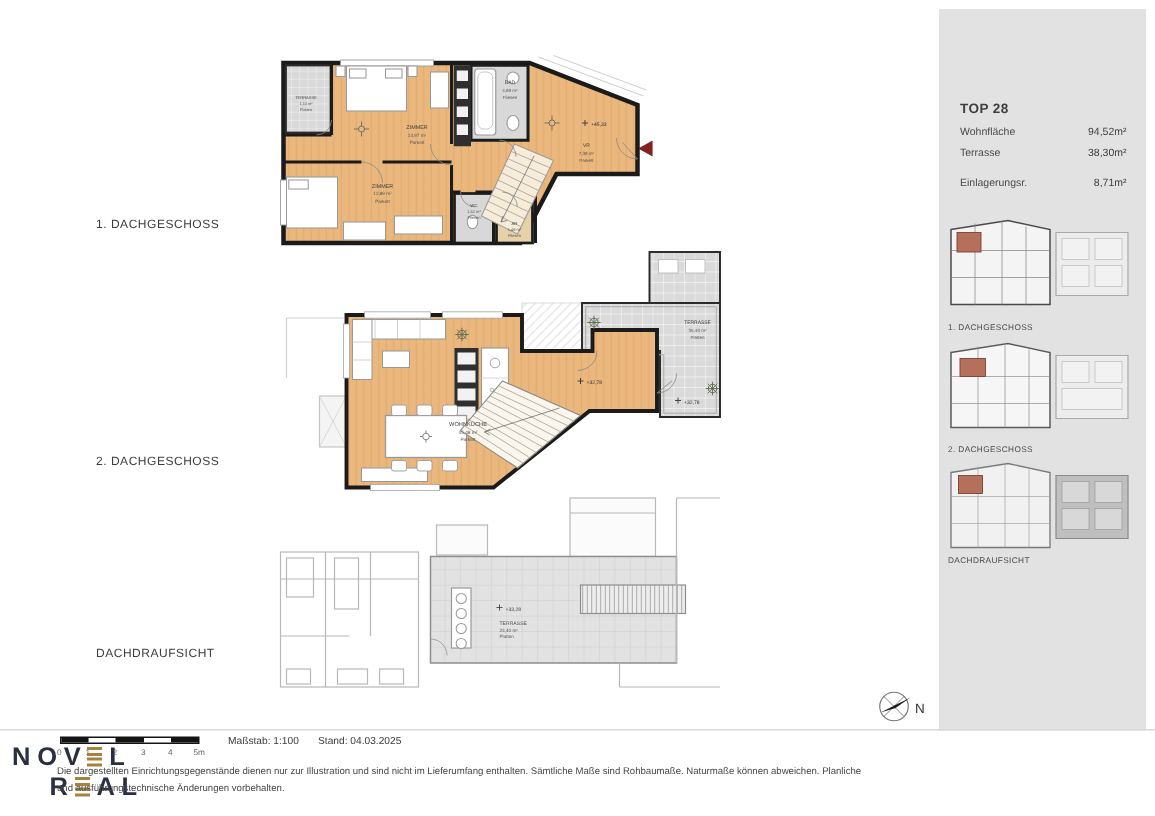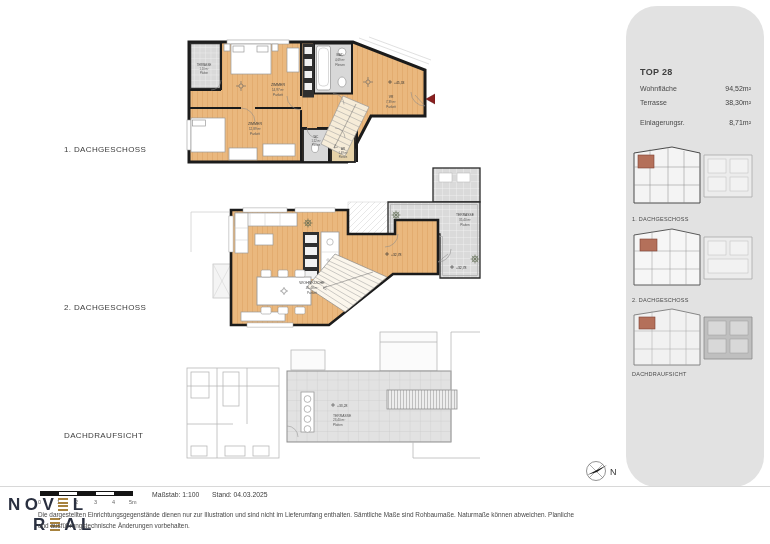--- a/index.html
+++ b/index.html
@@ -6,21 +6,21 @@
   .page{position:relative;width:770px;height:544px;background:#ffffff;overflow:hidden;
         font-family:"Liberation Sans",sans-serif;color:#3a3a3a;}
   svg text{font-family:"Liberation Sans",sans-serif;}
 
   
   .plan{position:absolute;}
   .plan-label{position:absolute;font-size:8px;letter-spacing:.35px;color:#3c3c3c;}
   .pl1{left:64px;top:145px;} .pl2{left:64px;top:303px;} .pl3{left:64px;top:431px;}
 
   
-  .sidebar{position:absolute;left:626px;top:6px;width:138px;height:481px;background:#e2e2e2;border-radius:31px;}
+  .sidebar{position:absolute;left:626px;top:6px;width:138px;height:481px;background:#e2e2e2;}
   .unit-title{position:absolute;left:14px;top:61px;font-size:9px;font-weight:bold;color:#3f3f3f;letter-spacing:.3px;}
   .srow{position:absolute;left:14px;right:13px;display:flex;justify-content:space-between;font-size:7px;color:#4a4a4a;}
   .srow .v{color:#3f3f3f;}
   .r0{top:79px;} .r1{top:93px;} .r2{top:113px;}
   .thumb{position:absolute;left:6px;width:124px;height:64px;}
   .t0{top:139px;} .t1{top:221px;} .t2{top:301px;}
   .thumb-label{position:absolute;left:6px;font-size:5.5px;letter-spacing:.25px;color:#4a4a4a;}
   .tl0{top:210px;} .tl1{top:291px;} .tl2{top:365px;}
 
   

